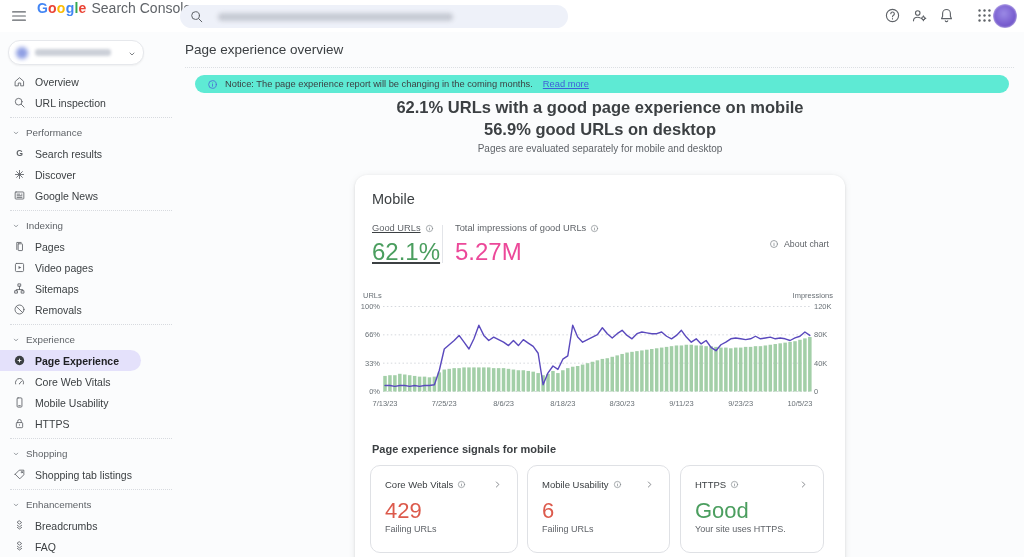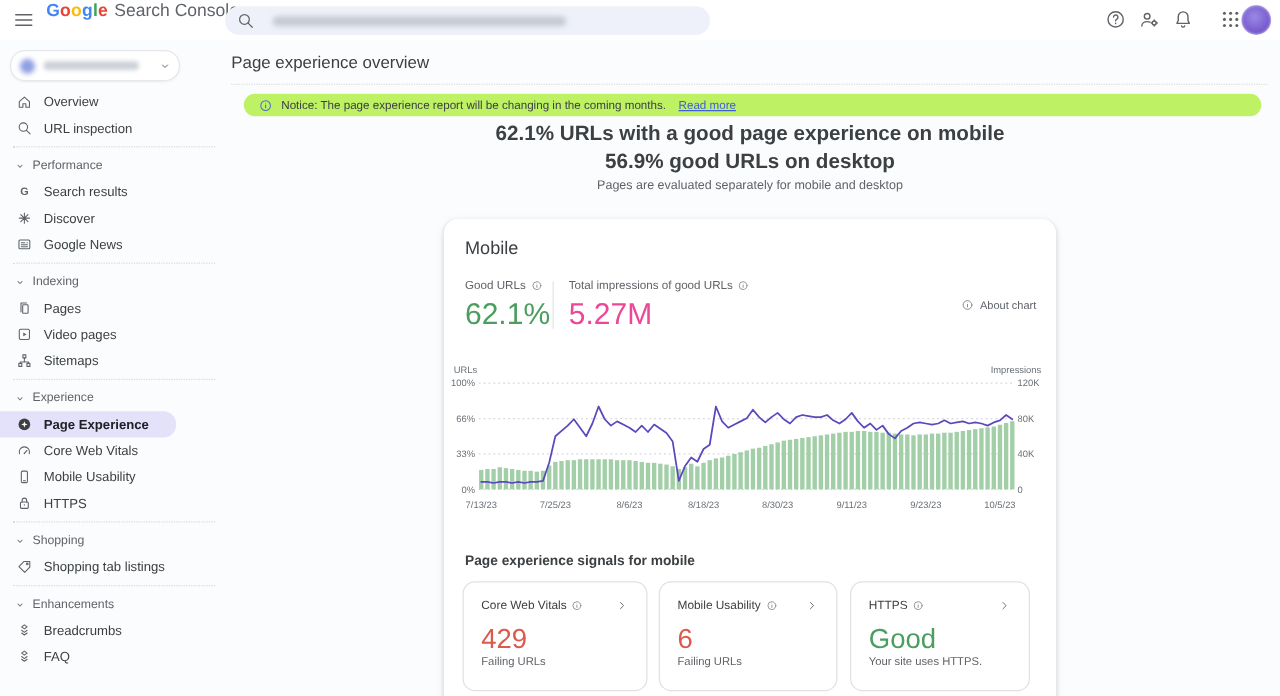--- a/index.html
+++ b/index.html
@@ -32,21 +32,21 @@
   .nv{height:21px;display:flex;align-items:center;padding-left:13px;cursor:pointer;}
   .nv .lbl{margin-left:9px;font-size:10.5px;color:#3c4043;white-space:nowrap;}
   .nv.sel{background:#e4e1fb;border-radius:0 16px 16px 0;width:141px;box-sizing:border-box;}
   .nv.sel .lbl{color:#202124;font-weight:bold;}
   .ns{height:21px;display:flex;align-items:center;padding-left:11px;color:#5f6368;font-size:9.8px;cursor:pointer;}
   .ns .lbl{margin-left:5px;text-align:center;}
   .nd{border-top:1px dotted #d7dadf;margin:4px 10px;}
   
   .pg-title{position:absolute;left:185px;top:42px;font-size:13.5px;color:#3c4043;}
   .tdiv{position:absolute;left:185px;width:829px;top:67px;border-top:1px dotted #dcdfe3;}
-  .notice{position:absolute;left:195px;top:75px;width:814px;height:18px;border-radius:9px;background:#bef264;
+  .notice{position:absolute;left:195px;top:75px;width:814px;height:18px;border-radius:9px;background:#5eead4;
           display:flex;align-items:center;padding-left:12px;box-sizing:border-box;gap:7px;font-size:9.3px;}
   .notice .nic{width:11px;height:11px;flex:none;}
   .nlink{color:#3f5fd7;text-decoration:underline;cursor:pointer;margin-left:3px;}
   .h1a{position:absolute;left:185px;width:830px;top:98px;text-align:center;font-size:16.5px;
        font-weight:bold;color:#3c4043;}
   .h1b{top:120px;}
   .sub{top:143px;font-size:10px;font-weight:normal;color:#5f6368;}
   
   .card{position:absolute;left:355px;top:175px;width:490px;height:400px;background:#fff;border-radius:12px;
         box-shadow:0 1px 3px rgba(0,0,0,.12),0 1px 8px rgba(0,0,0,.06);}
@@ -196,20 +196,27 @@
         </div>
         <div class="nv">
           <svg class="ic " viewBox="0 0 24 24">
             <rect x="9.8" y="3.5" width="4.4" height="4.4"></rect>
             <rect x="3.8" y="16.1" width="4.4" height="4.4"></rect>
             <rect x="15.8" y="16.1" width="4.4" height="4.4"></rect>
             <path d="M12 7.9v4.1M6 16.1v-2.1h12v2.1M12 12v2"></path>
           </svg>
           <span class="lbl">Sitemaps</span>
         </div>
+        <div class="nv">
+          <svg class="ic " viewBox="0 0 24 24">
+            <circle cx="12" cy="12" r="8.3"></circle>
+            <path d="M6.3 6.6l11.4 11"></path>
+          </svg>
+          <span class="lbl">Removals</span>
+        </div>
         <div class="nd"></div>
         <div class="ns">
           <svg class="ic ic-xs" viewBox="0 0 24 24">
             <path d="M8 10l4 4 4-4"></path>
           </svg>
           <span class="lbl">Experience</span>
         </div>
         <div class="nv sel">
           <svg class="ic " viewBox="0 0 24 24">
             <circle cx="12" cy="12" r="8.6" fill="#3c4043" stroke="none"></circle>
@@ -294,21 +301,21 @@
       <a class="nlink">Read more</a>
     </div>
 
     <div class="h1a">62.1% URLs with a good page experience on mobile</div>
     <div class="h1a h1b">56.9% good URLs on desktop</div>
     <div class="h1a sub">Pages are evaluated separately for mobile and desktop</div>
 
     <section class="card">
       <div class="card-title">Mobile</div>
       <div id="metrics">
-          <div class="metric" style="left: 17px;">
+          <div class="metric" style="left: 17px; text-decoration: underline;">
             <div class="mlabel">
               <span>Good URLs</span>
               <svg class="ic ic-info" viewBox="0 0 24 24">
                 <circle cx="12" cy="12" r="8.4"></circle>
                 <path d="M12 10.8v5"></path>
                 <circle cx="12" cy="7.6" r="0.5" fill="currentColor" stroke="none"></circle>
               </svg>
             </div>
             <div class="mvalue" style="color:#4b9e5f">62.1%</div>
           </div>

